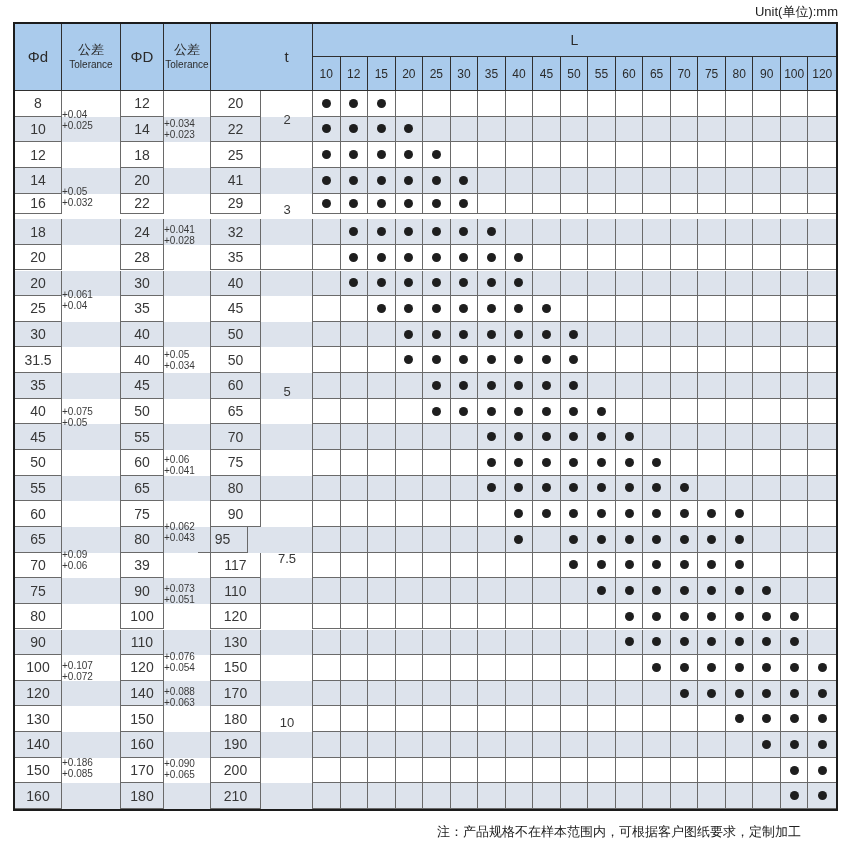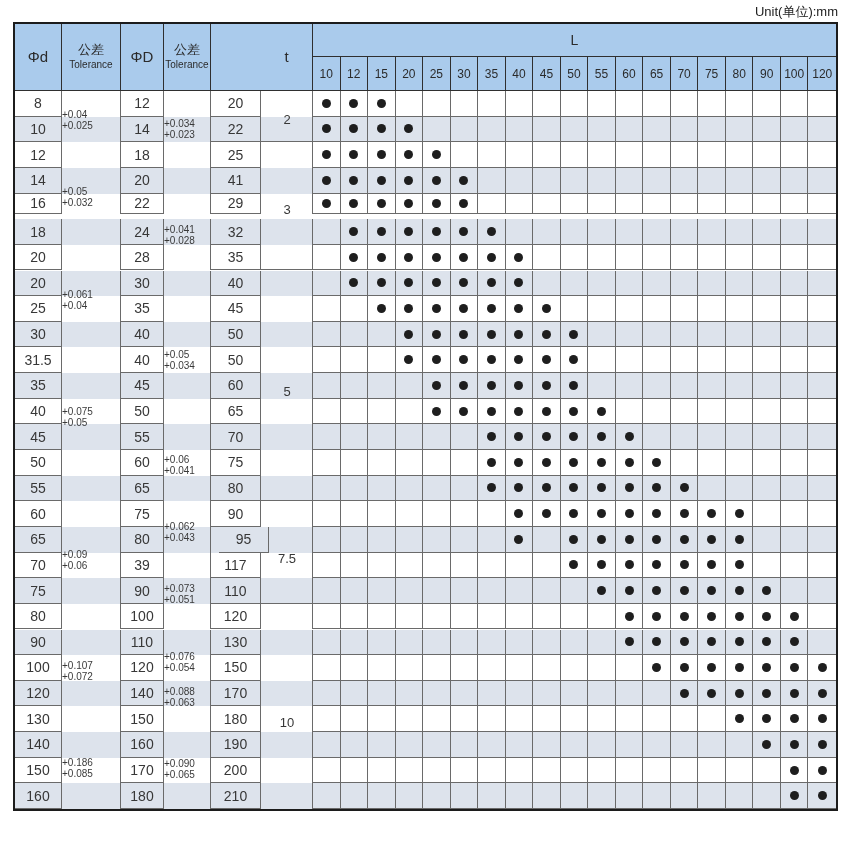--- a/index.html
+++ b/index.html
@@ -769,21 +769,21 @@
           </div>
           <div class="cell hline" style="left: 738.421px; width: 27.5263px;"></div>
           <div class="cell hline" style="left: 765.947px; width: 27.5263px;"></div>
           <div class="cell hline" style="border-right: none; left: 793.474px; width: 27.5263px;"></div>
         </div>
         <div class="row stripe" style="top: 435.929px; height: 25.6429px;">
           <div class="cell hline" style="left: 0px; width: 47px;">65</div>
           <div class="cell" style="left: 47px; width: 59px;"></div>
           <div class="cell hline" style="left: 106px; width: 43px;">80</div>
           <div class="cell" style="left: 149px; width: 47px;"></div>
-          <div class="cell hline" style="left: 204px; width: 50px;">95</div>
+          <div class="cell hline" style="left: 183px; width: 50px;">95</div>
           <div class="cell" style="left: 246px; width: 52px;"></div>
           <div class="cell hline" style="left: 298px; width: 27.5263px;"></div>
           <div class="cell hline" style="left: 325.526px; width: 27.5263px;"></div>
           <div class="cell hline" style="left: 353.053px; width: 27.5263px;"></div>
           <div class="cell hline" style="left: 380.579px; width: 27.5263px;"></div>
           <div class="cell hline" style="left: 408.105px; width: 27.5263px;"></div>
           <div class="cell hline" style="left: 435.632px; width: 27.5263px;"></div>
           <div class="cell hline" style="left: 463.158px; width: 27.5263px;"></div>
           <div class="cell hline" style="left: 490.684px; width: 27.5263px;">
             <div class="dot"></div>
@@ -1255,13 +1255,14 @@
           <div>+0.065</div>
         </div>
         <div class="t-label" style="left: 246px; width: 52px; top: 95.2071px;">2</div>
         <div class="t-label" style="left: 246px; width: 52px; top: 184.957px;">3</div>
         <div class="t-label" style="left: 246px; width: 52px; top: 367.021px;">5</div>
         <div class="t-label" style="left: 246px; width: 52px; top: 533.7px;">7.5</div>
         <div class="t-label" style="left: 246px; width: 52px; top: 697.814px;">10</div>
       </div>
   </div>
 
+  <div class="footer">注：产品规格不在样本范围内，可根据客户图纸要求，定制加工</div>
 </div>
 
 </body></html>

